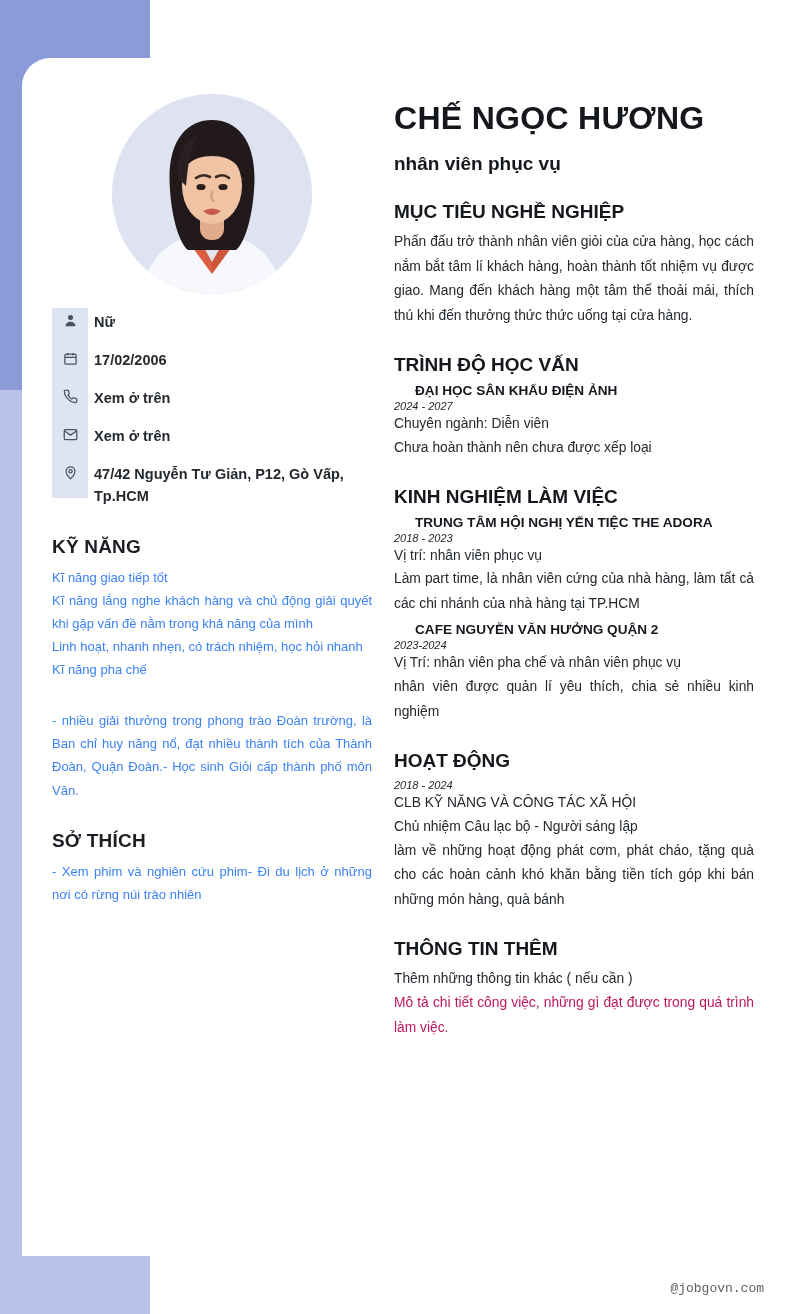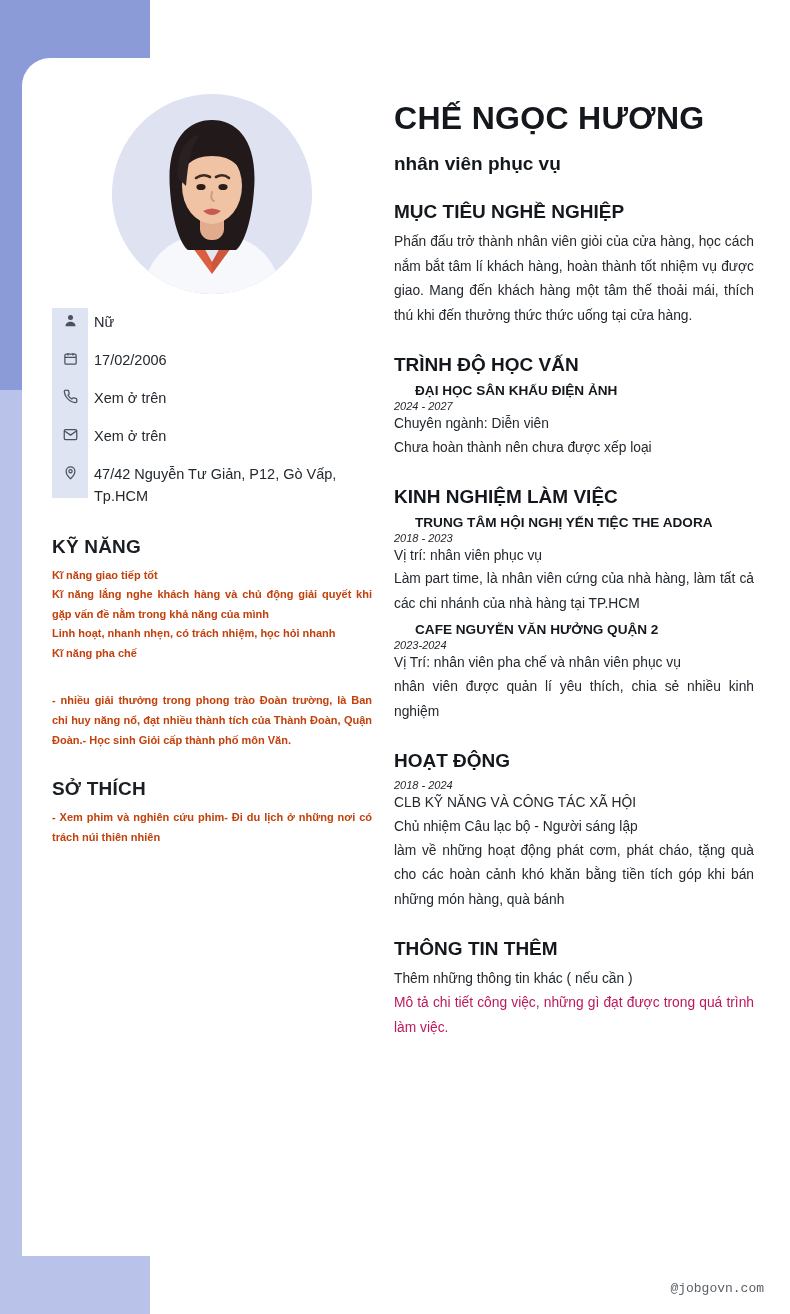--- a/index.html
+++ b/index.html
@@ -84,20 +84,21 @@
     height: 190px;
     background: #dfe4f3;
   }
   .contact-row {
     position: relative;
     display: flex;
     align-items: flex-start;
     min-height: 32px;
     margin-bottom: 6px;
     padding-left: 0;
+    font-weight: bold;
   }
   .contact-icon {
     width: 36px;
     flex: 0 0 36px;
     display: flex;
     align-items: center;
     justify-content: center;
     padding-top: 1px;
   }
   .contact-icon svg { display: block; }
@@ -110,25 +111,24 @@
 
   .left-section { margin-top: 28px; }
   h2.sec-title {
     font-size: 19px;
     font-weight: bold;
     color: #1b1f24;
     letter-spacing: 0.2px;
     margin-bottom: 8px;
   }
   .left-body {
-    font-size: 11px;
-    color: #c2410c;
+    font-size: 13px;
+    color: #3b82f6;
     line-height: 1.78;
     text-align: justify;
-    font-weight: bold;
   }
   .left-body p { margin: 0; }
 
   
   .right-col {
     position: absolute;
     left: 394px; top: 98px;
     width: 360px;
   }
   .name {
@@ -309,21 +309,21 @@
 
     <div class="left-section">
       <div class="left-body">
         <p>- nhiều giải thưởng trong phong trào Đoàn trường, là Ban chỉ huy năng nổ, đạt nhiều thành tích của Thành Đoàn, Quận Đoàn.- Học sinh Giỏi cấp thành phố môn Văn.</p>
       </div>
     </div>
 
     <div class="left-section">
       <h2 class="sec-title">SỞ THÍCH</h2>
       <div class="left-body">
-        <p>- Xem phim và nghiên cứu phim- Đi du lịch ở những nơi có trách núi thiên nhiên</p>
+        <p>- Xem phim và nghiên cứu phim- Đi du lịch ở những nơi có rừng núi trào nhiên</p>
       </div>
     </div>
   </div>
 
   <div class="right-col">
 
     <div class="name">CHẾ NGỌC HƯƠNG</div>
     <div class="role">nhân viên phục vụ</div>
 
     <div class="rsection">

